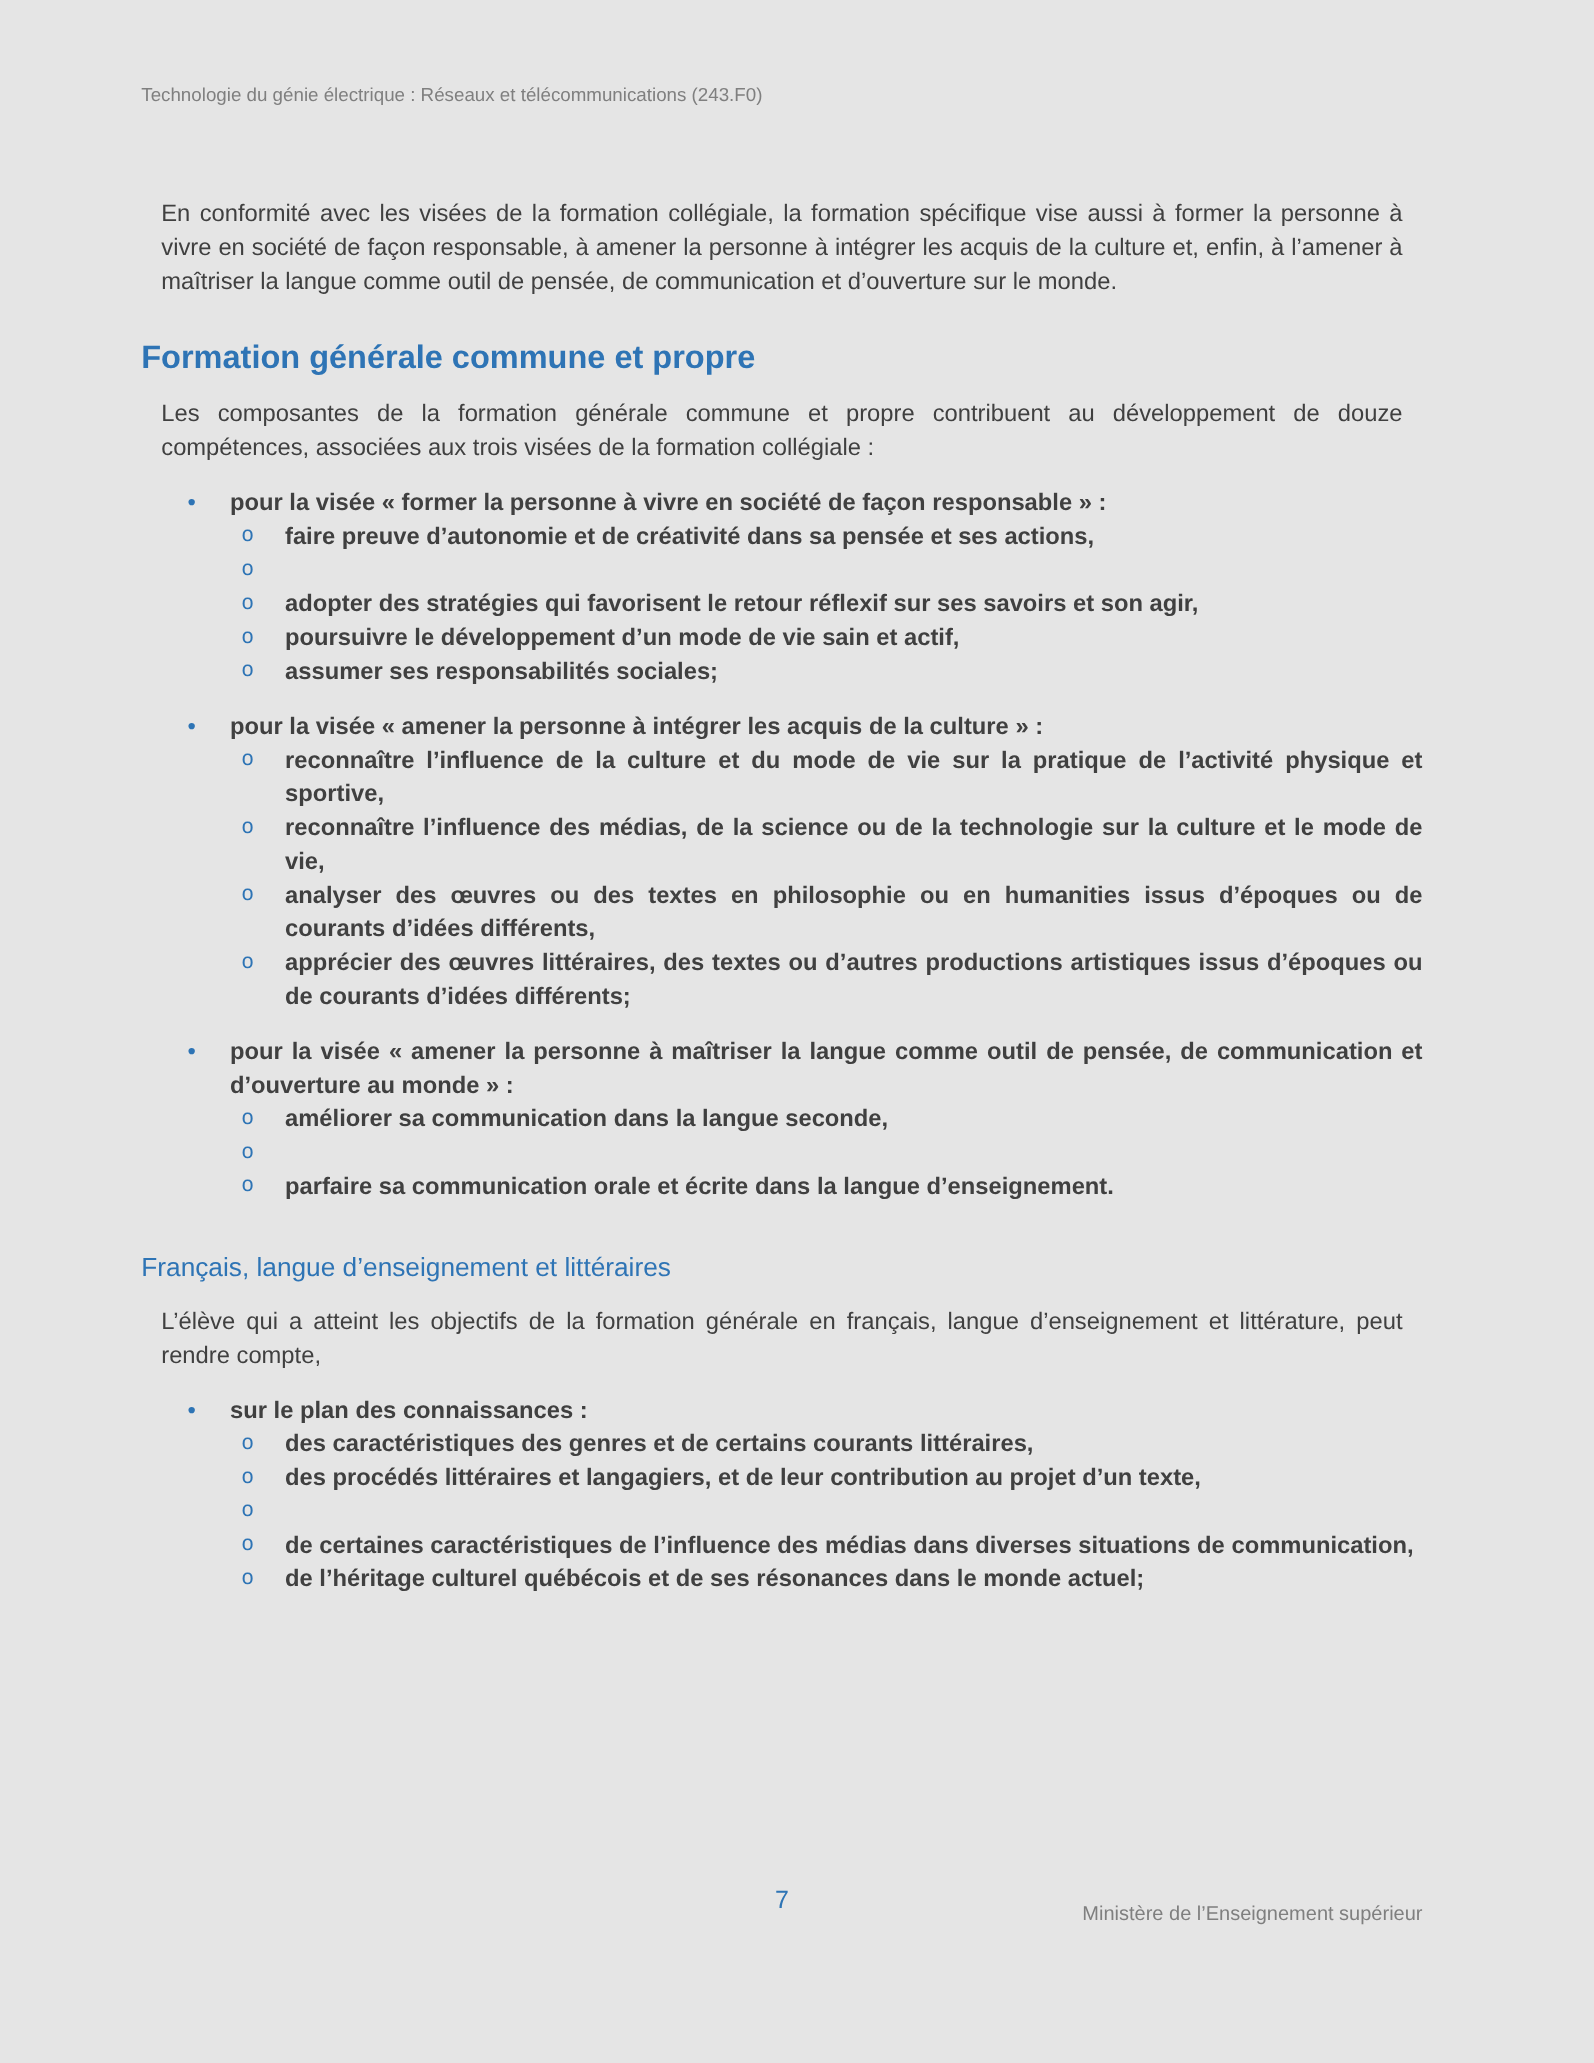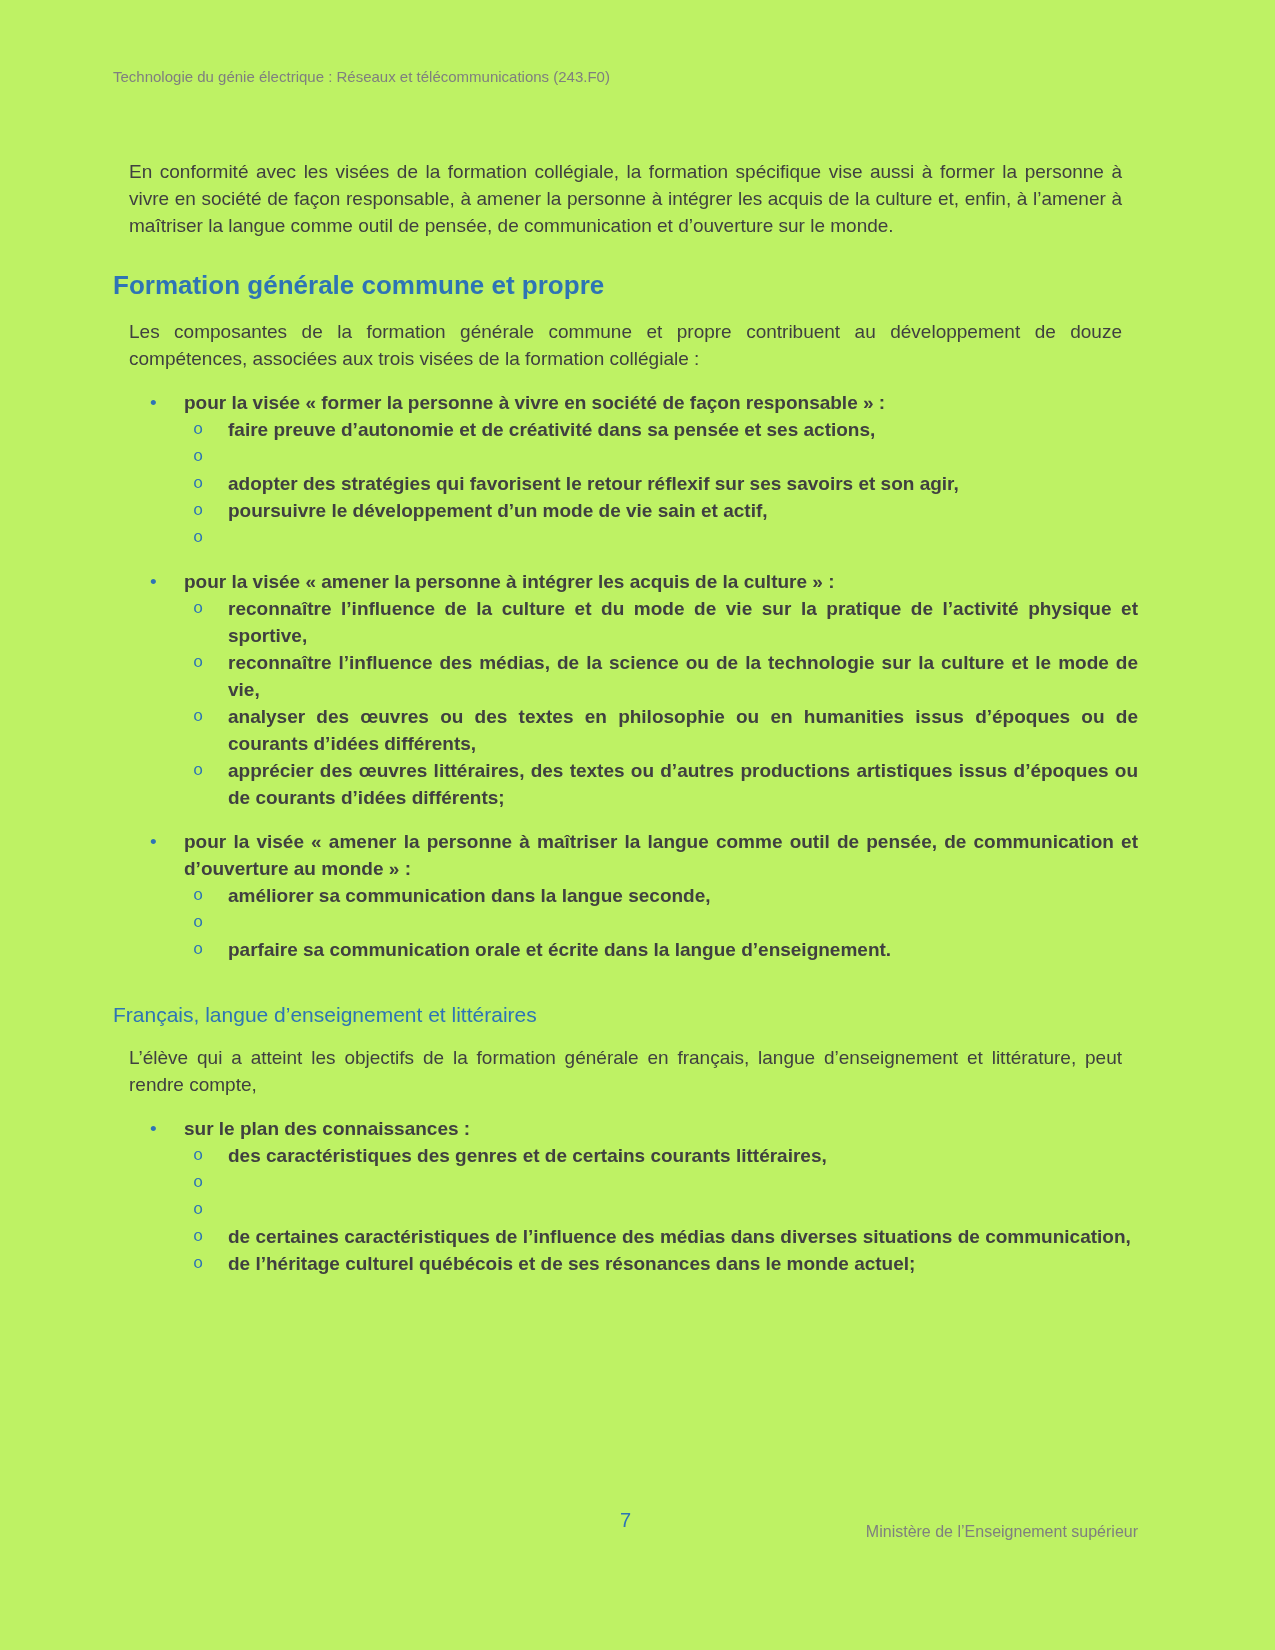--- a/index.html
+++ b/index.html
@@ -3,21 +3,21 @@
 <meta charset="utf-8">
 <style>
   * { box-sizing: border-box; }
   html, body { margin: 0; padding: 0; background: #ffffff; }
 
   .page {
     position: relative;
     width: 1275px;
     height: 1650px;
     margin: 0 auto;
-    background: #bef264;
+    background: #e5e5e5;
     font-family: "Liberation Sans", sans-serif;
     color: #404040;
     overflow: hidden;
   }
 
   .running-header {
     position: absolute;
     top: 67px;
     left: 113px;
     width: 1025px;
@@ -137,20 +137,21 @@
       <div class="li l2">
         <span class="marker">o</span>
         <span class="text">adopter des stratégies qui favorisent le retour réflexif sur ses savoirs et son agir,</span>
       </div>
       <div class="li l2">
         <span class="marker">o</span>
         <span class="text">poursuivre le développement d’un mode de vie sain et actif,</span>
       </div>
       <div class="li l2">
         <span class="marker">o</span>
+        <span class="text">assumer ses responsabilités sociales;</span>
       </div>
     </div>
 
     <div class="group">
       <div class="li l1">
         <span class="marker">•</span>
         <span class="text">pour la visée «&nbsp;amener la personne à intégrer les acquis de la culture&nbsp;»&nbsp;:</span>
       </div>
       <div class="li l2">
         <span class="marker">o</span>
@@ -196,20 +197,21 @@
       <div class="li l1">
         <span class="marker">•</span>
         <span class="text">sur le plan des connaissances&nbsp;:</span>
       </div>
       <div class="li l2">
         <span class="marker">o</span>
         <span class="text">des caractéristiques des genres et de certains courants littéraires,</span>
       </div>
       <div class="li l2">
         <span class="marker">o</span>
+        <span class="text">des procédés littéraires et langagiers, et de leur contribution au projet d’un texte,</span>
       </div>
       <div class="li l2">
         <span class="marker">o</span>
       </div>
       <div class="li l2">
         <span class="marker">o</span>
         <span class="text">de certaines caractéristiques de l’influence des médias dans diverses situations de communication,</span>
       </div>
       <div class="li l2">
         <span class="marker">o</span>

